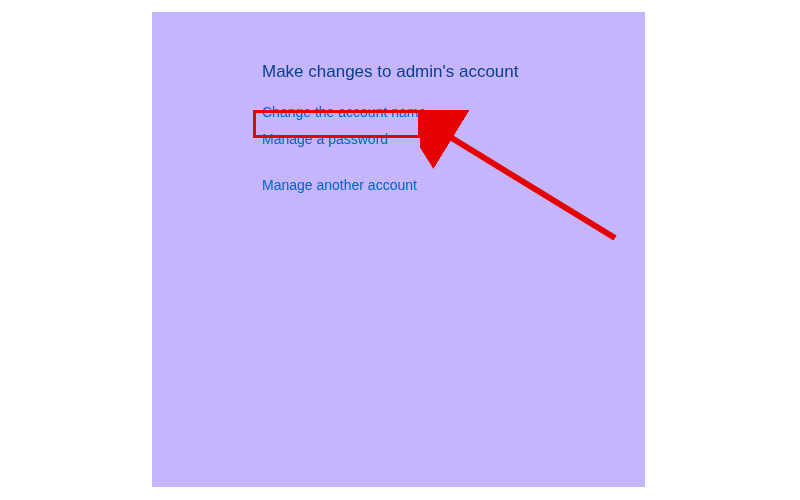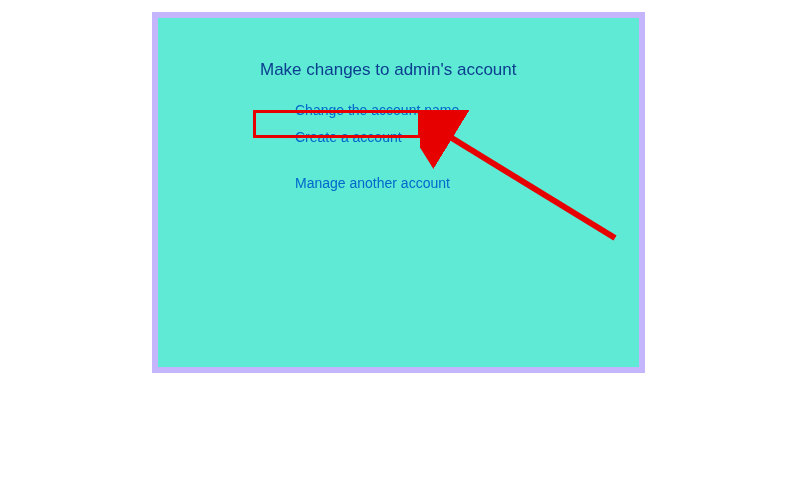--- a/index.html
+++ b/index.html
@@ -13,38 +13,37 @@
       background: #ffffff;
       font-family: "Segoe UI", Tahoma, Geneva, sans-serif;
       position: relative;
       overflow: hidden;
     }
     .outer-frame {
       position: absolute;
       left: 152px;
       top: 12px;
       width: 493px;
-      height: 361px;
-      border: 6px solid #c4b5fd;
-      background: #5eead4;
+      height: 475px;
+      border: 8px solid #c4b5fd;
+      background: #c4b5fd;
     }
     .content-area {
       padding: 42px 30px 30px 102px;
     }
     .heading {
       font-size: 17px;
       font-weight: 400;
       color: #0b3e8f;
       margin-bottom: 22px;
     }
     .link-list {
       display: flex;
       flex-direction: column;
       gap: 11px;
-      margin-left: 35px;
     }
     .link-item {
       font-size: 14px;
       color: #0066cc;
       cursor: pointer;
       display: inline-block;
       width: fit-content;
       text-decoration: none;
       position: relative;
       z-index: 2;
@@ -73,21 +72,21 @@
     }
   </style>
 </head>
 <body>
 
 <div class="outer-frame">
   <div class="content-area">
     <h1 class="heading">Make changes to admin's account</h1>
     <div class="link-list">
       <a class="link-item">Change the account name</a>
-      <a class="link-item">Create a account</a>
+      <a class="link-item">Manage a password</a>
       <div class="spacer"></div>
       <a class="link-item">Manage another account</a>
     </div>
   </div>
 </div>
 
 <div class="highlight-box"></div>
 
 <svg class="arrow-svg" viewBox="0 0 220 150">
   <defs>

